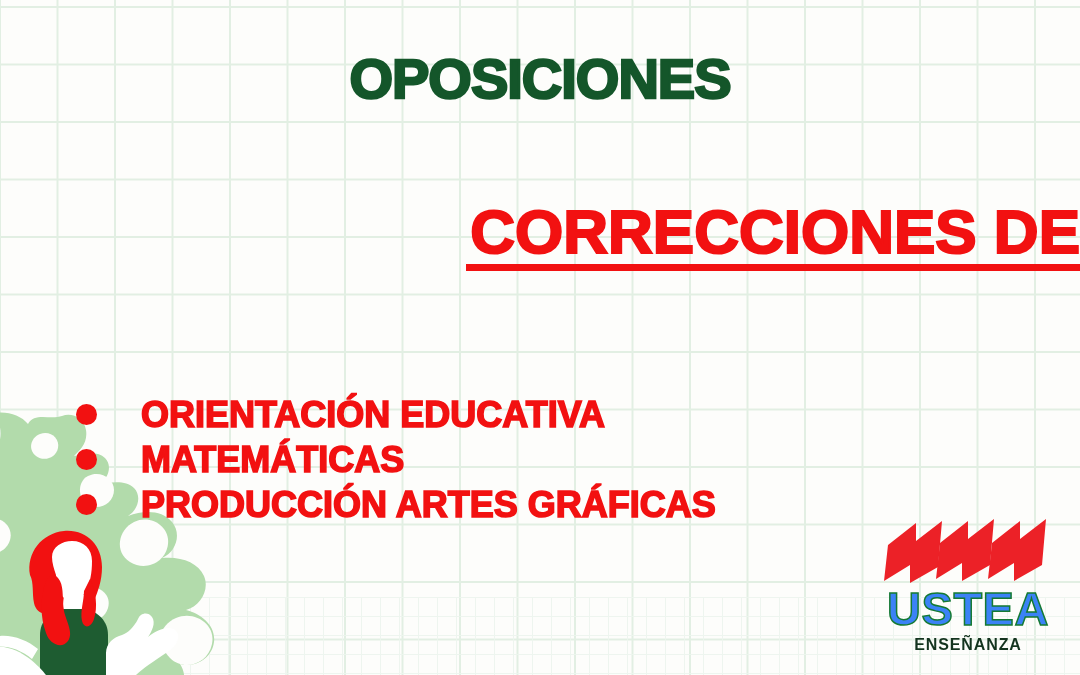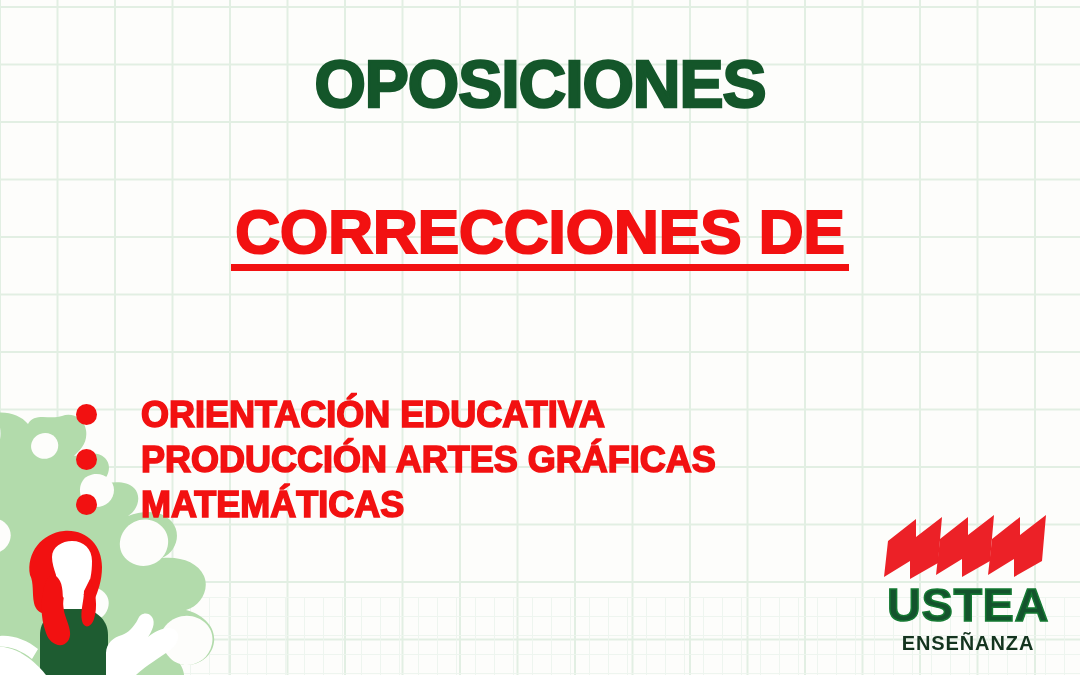--- a/index.html
+++ b/index.html
@@ -69,21 +69,21 @@
     inset:0;
     z-index:6;
   }
 
   .title {
     position:absolute;
     top:51px;
     left:0;
     width:1080px;
     text-align:center;
-    font-size:66px;
+    font-size:56px;
     line-height:1;
     font-weight:bold;
     letter-spacing:-1px;
     color:#14562a;
     -webkit-text-stroke:2.5px #14562a;
     white-space:nowrap;
   }
 
   .subtitle {
     position:absolute;
@@ -93,20 +93,21 @@
     text-align:center;
     color:#f21111;
     font-weight:bold;
     line-height:.97;
   }
   .sub-line {
     display:block;
     white-space:nowrap;
     position:relative;
     padding-bottom:5px;
+    text-align:right;
   }
   .sub-line-1 {
     font-size:62px;
     -webkit-text-stroke:2.2px #f21111;
   }
   .sub-line-2 {
     font-size:66px;
     -webkit-text-stroke:2.4px #f21111;
     margin-top:7px;
   }
@@ -161,27 +162,27 @@
     bottom:22px;
     width:176px;
     z-index:8;
     text-align:center;
   }
   .logo-mark { width:176px; height:70px; display:block; }
   .logo-word {
     font-size:47px;
     font-weight:bold;
     letter-spacing:.5px;
-    color:#14532d;
+    color:#3b82f6;
     line-height:1;
     margin-top:-2px;
     -webkit-text-stroke:1.5px #157a33;
   }
   .logo-sub {
-    font-size:20px;
+    font-size:16px;
     font-weight:bold;
     letter-spacing:.9px;
     color:#14341f;
     line-height:1;
     margin-top:5px;
   }
 </style>
 </head>
 <body>
 
@@ -261,25 +262,25 @@
       <span class="sub-line sub-line-1"><span class="u">CORRECCIONES DE</span></span>
     </div>
 
     <div class="bullets">
       <div class="bullet-row">
         <span class="dot"></span>
         <span class="bullet-label">ORIENTACIÓN EDUCATIVA</span>
       </div>
       <div class="bullet-row">
         <span class="dot"></span>
-        <span class="bullet-label">PRODUCCIÓN ARTES GRÁFICAS</span>
+        <span class="bullet-label">MATEMÁTICAS</span>
       </div>
       <div class="bullet-row">
         <span class="dot"></span>
-        <span class="bullet-label">MATEMÁTICAS</span>
+        <span class="bullet-label">PRODUCCIÓN ARTES GRÁFICAS</span>
       </div>
     </div>
 
     <div class="logo">
       <svg class="logo-mark" viewBox="0 0 176 70" xmlns="http://www.w3.org/2000/svg" aria-hidden="true">
         <path fill="#ec2127" d="M8,28 L36,6 L36,24 L62,4 L58,50 L30,66 L30,48 L4,64 Z"></path>
         <path fill="#ec2127" d="M60,26 L88,4 L88,22 L114,2 L110,48 L82,64 L82,46 L56,62 Z"></path>
         <path fill="#ec2127" d="M112,26 L140,4 L140,22 L166,2 L162,48 L134,64 L134,46 L108,62 Z"></path>
       </svg>
       <div class="logo-word">USTEA</div>

